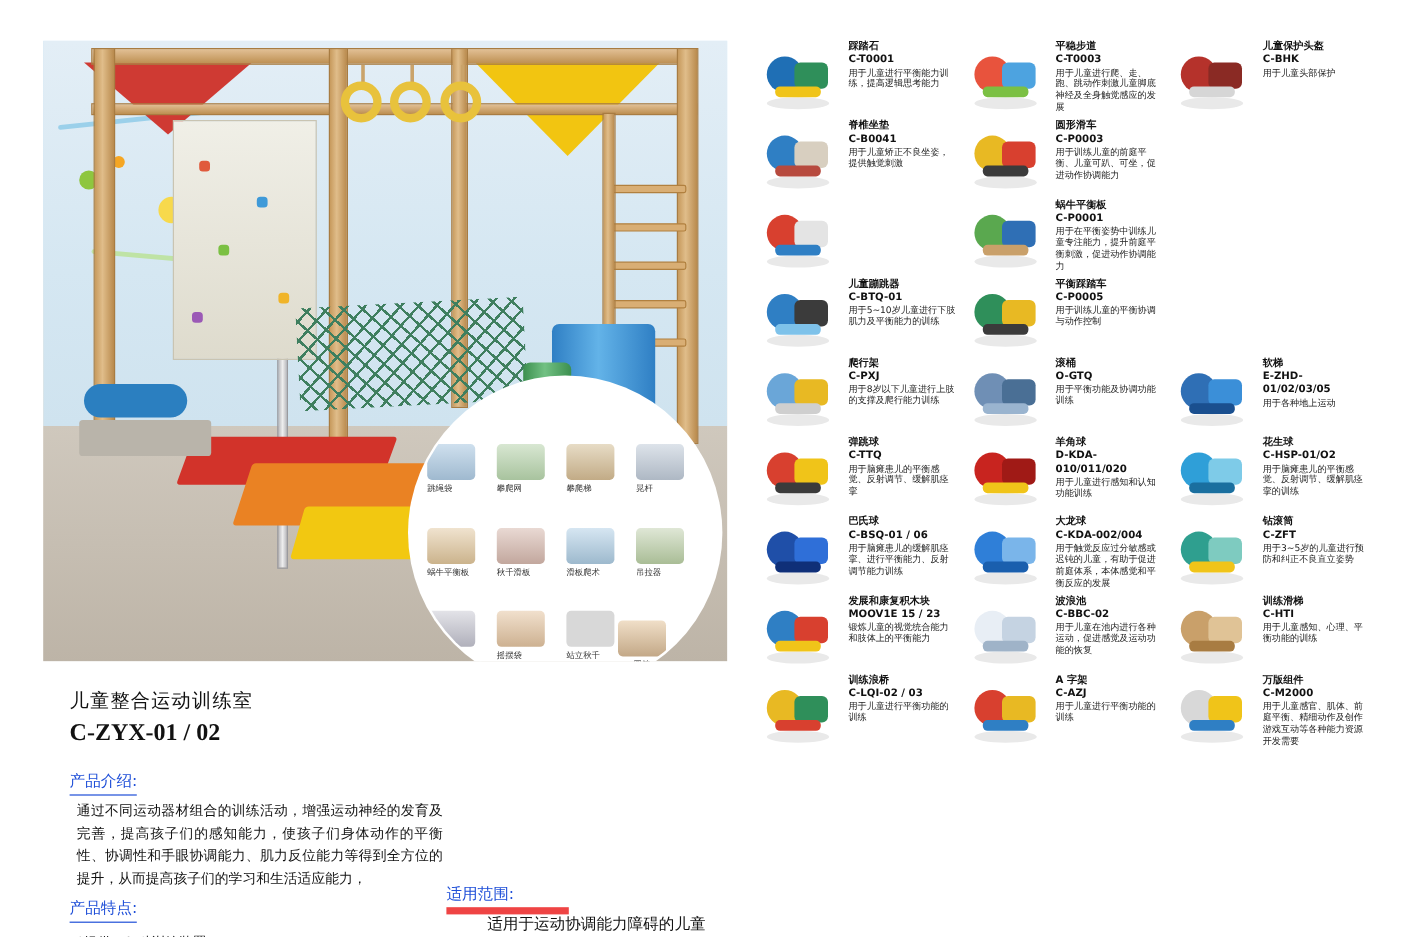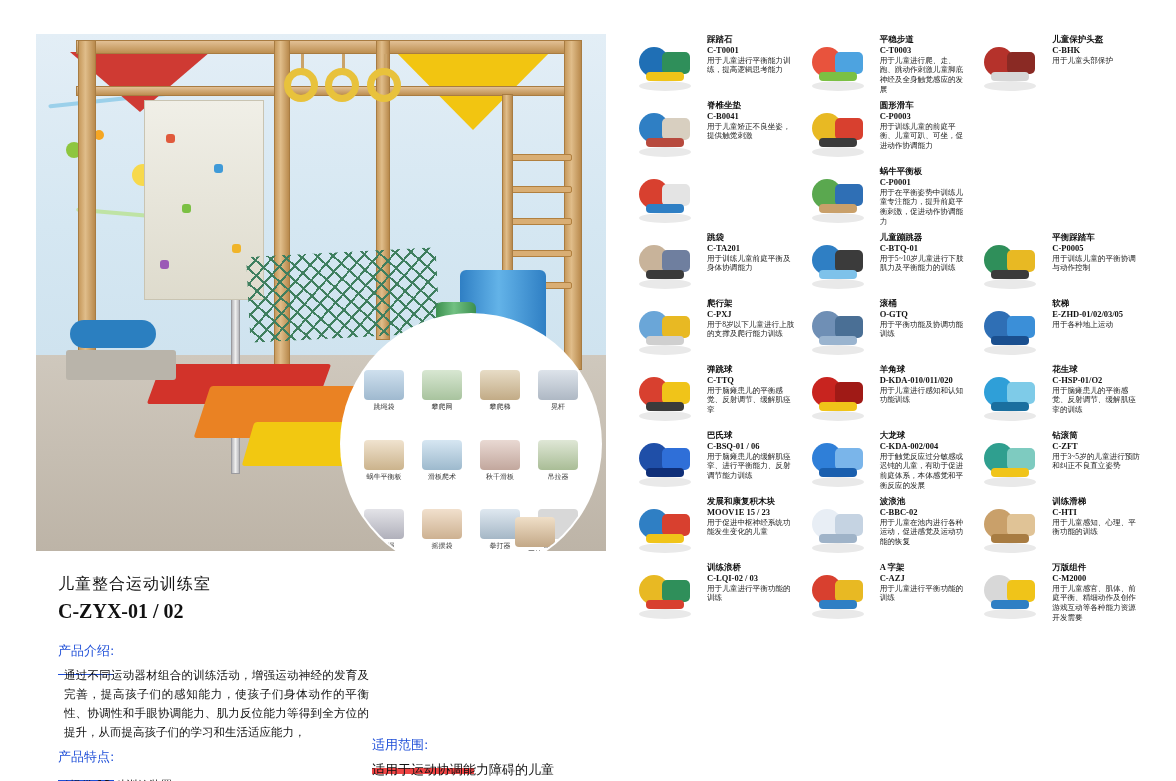--- a/index.html
+++ b/index.html
@@ -70,52 +70,52 @@
     width:258px; height:258px; border-radius:50%;
     background:#ffffff;
     box-shadow:0 0 0 2px #ffffff;
     overflow:hidden;
   }
   .thumb-grid {
     position:absolute; inset:0;
     display:grid; grid-template-columns:repeat(4,1fr); grid-template-rows:repeat(3,1fr);
     padding:30px 14px 22px 14px; gap:2px;
   }
-  .thumb { display:flex; flex-direction:column; align-items:center; justify-content:flex-end; }
+  .thumb { display:flex; flex-direction:column; align-items:flex-start; justify-content:flex-end; }
   .thumb .pic {
     width:40px; height:30px; border-radius:4px;
     background:#d8d8d8;
     position:relative; overflow:hidden;
   }
   .thumb .cap { font-size:7px; color:#333; margin-top:2px; white-space:nowrap; }
 
   .title-zh { position:absolute; left:22px; top:540px; font-size:16px; color:#111; letter-spacing:1px;}
   .title-code { position:absolute; left:22px; top:566px; font-size:20px; font-weight:bold; font-family:"Liberation Serif",serif; }
 
   .sec-head {
-    color:#1f4fd8; font-size:13px; padding-bottom:14px; display:inline-block;
+    color:#1f4fd8; font-size:13px; padding-bottom:2px; display:inline-block;
     border-bottom:1px solid #1f4fd8;
   }
   .intro-head { position:absolute; left:22px; top:606px; }
   .intro-body {
     position:absolute; left:28px; top:632px; width:305px;
     font-size:11.5px; line-height:1.65; color:#111; text-align:justify;
   }
   .feat-head { position:absolute; left:22px; top:712px; }
   .feat-body {
     position:absolute; left:28px; top:742px; width:310px;
     font-size:11.5px; line-height:1.62; color:#111;
   }
   .scope-head { position:absolute; left:336px; top:700px; }
-  .scope-body { position:absolute; left:336px; top:727px; width:250px; font-size:13px; }
+  .scope-body { position:absolute; left:336px; top:727px; width:250px; font-size:13px;text-align:center; }
 
   
   .right { position:absolute; left:628px; top:32px; width:518px; }
   .cat-row { display:flex; width:100%; margin-bottom:2px; }
-  .cat-cell { display:flex; width:33.33%; padding-right:4px;font-family:Liberation Serif, serif; }
+  .cat-cell { display:flex; width:33.33%; padding-right:4px; }
   .cat-pic {
     width:74px; min-width:74px; height:64px; margin-right:5px;
     display:flex; align-items:center; justify-content:center;
     position:relative;
   }
   .cat-txt { font-size:8px; line-height:1.28; color:#111; padding-top:2px; }
   .cat-name { font-weight:bold; font-size:8.5px; }
   .cat-code { font-weight:bold; font-size:8.5px; }
   .cat-desc { font-size:7.6px; color:#222; }
 
@@ -199,42 +199,38 @@
         </div>
         <div class="thumb">
           <div class="pic" style="background:linear-gradient(180deg,#dde3ea,#aeb8c4);"></div>
           <div class="cap">晃杆</div>
         </div>
         <div class="thumb">
           <div class="pic" style="background:linear-gradient(180deg,#f0e3cf,#cbb38c);"></div>
           <div class="cap">蜗牛平衡板</div>
         </div>
         <div class="thumb">
+          <div class="pic" style="background:linear-gradient(180deg,#e9d9d3,#c2a79d);"></div>
+          <div class="cap">秋千滑板</div>
+        </div>
+        <div class="thumb">
           <div class="pic" style="background:linear-gradient(180deg,#d6e6f2,#9db9cd);"></div>
           <div class="cap">滑板爬术</div>
         </div>
         <div class="thumb">
-          <div class="pic" style="background:linear-gradient(180deg,#e9d9d3,#c2a79d);"></div>
-          <div class="cap">秋千滑板</div>
-        </div>
-        <div class="thumb">
           <div class="pic" style="background:linear-gradient(180deg,#dfe7d6,#a9bd96);"></div>
           <div class="cap">吊拉器</div>
         </div>
         <div class="thumb">
           <div class="pic" style="background:linear-gradient(180deg,#e3e3e8,#b0b0bb);"></div>
           <div class="cap">压力绳</div>
         </div>
         <div class="thumb">
           <div class="pic" style="background:linear-gradient(180deg,#f1e0cd,#cdb191);"></div>
           <div class="cap">摇摆袋</div>
-        </div>
-        <div class="thumb">
-          <div class="pic" style="background:linear-gradient(180deg,#dfe8f0,#a5b7c6);"></div>
-          <div class="cap">拳打器</div>
         </div>
         <div class="thumb">
           <div class="pic" style="background:linear-gradient(180deg,#e5ded0,#bdb099;);"></div>
           <div class="cap">站立秋千</div>
         </div>
       </div>
       <div style="position:absolute;left:166px;bottom:14px;text-align:center;width:54px;">
         <div class="pic" style="width:40px;height:30px;margin:0 auto;border-radius:4px;background:linear-gradient(180deg,#f0dfc8,#c3a887);"></div>
         <div class="cap" style="font-size:7px;margin-top:2px;">圆筒</div>
       </div>
@@ -363,35 +359,20 @@
           <div class="cat-code">C-P0001</div>
           <div class="cat-desc">用于在平衡姿势中训练儿童专注能力，提升前庭平衡刺激，促进动作协调能力</div>
         </div>
       </div>
     </div>
     <div class="cat-row">
       <div class="cat-cell">
         <div class="cat-pic">
     <svg width="74" height="64" viewBox="0 0 74 64">
       <ellipse cx="37" cy="54" rx="26" ry="5" fill="#e9e9e9"></ellipse>
-      <circle cx="26" cy="30" r="15" fill="#c8b39a"></circle>
-      <rect x="34" y="20" width="28" height="22" rx="5" fill="#6f7f9f"></rect>
-      <rect x="18" y="40" width="38" height="9" rx="4" fill="#3b3b3b"></rect>
-    </svg>
-        </div>
-        <div class="cat-txt">
-          <div class="cat-name">跳袋</div>
-          <div class="cat-code">C-TA201</div>
-          <div class="cat-desc">用于训练儿童前庭平衡及身体协调能力</div>
-        </div>
-      </div>
-      <div class="cat-cell">
-        <div class="cat-pic">
-    <svg width="74" height="64" viewBox="0 0 74 64">
-      <ellipse cx="37" cy="54" rx="26" ry="5" fill="#e9e9e9"></ellipse>
       <circle cx="26" cy="30" r="15" fill="#2f7fc4"></circle>
       <rect x="34" y="20" width="28" height="22" rx="5" fill="#3b3b3b"></rect>
       <rect x="18" y="40" width="38" height="9" rx="4" fill="#7ec2ea"></rect>
     </svg>
         </div>
         <div class="cat-txt">
           <div class="cat-name">儿童蹦跳器</div>
           <div class="cat-code">C-BTQ-01</div>
           <div class="cat-desc">用于5~10岁儿童进行下肢肌力及平衡能力的训练</div>
         </div>
@@ -559,21 +540,21 @@
     <svg width="74" height="64" viewBox="0 0 74 64">
       <ellipse cx="37" cy="54" rx="26" ry="5" fill="#e9e9e9"></ellipse>
       <circle cx="26" cy="30" r="15" fill="#2f7fc4"></circle>
       <rect x="34" y="20" width="28" height="22" rx="5" fill="#d8402f"></rect>
       <rect x="18" y="40" width="38" height="9" rx="4" fill="#f0c419"></rect>
     </svg>
         </div>
         <div class="cat-txt">
           <div class="cat-name">发展和康复积木块 MOOV1E 15 / 23</div>
           <div class="cat-code"></div>
-          <div class="cat-desc">用于促进中枢神经系统功能发生变化的儿童</div>
+          <div class="cat-desc">锻炼儿童的视觉统合能力和肢体上的平衡能力</div>
         </div>
       </div>
       <div class="cat-cell">
         <div class="cat-pic">
     <svg width="74" height="64" viewBox="0 0 74 64">
       <ellipse cx="37" cy="54" rx="26" ry="5" fill="#e9e9e9"></ellipse>
       <circle cx="26" cy="30" r="15" fill="#e8eef5"></circle>
       <rect x="34" y="20" width="28" height="22" rx="5" fill="#c5d3e2"></rect>
       <rect x="18" y="40" width="38" height="9" rx="4" fill="#9fb3c8"></rect>
     </svg>

